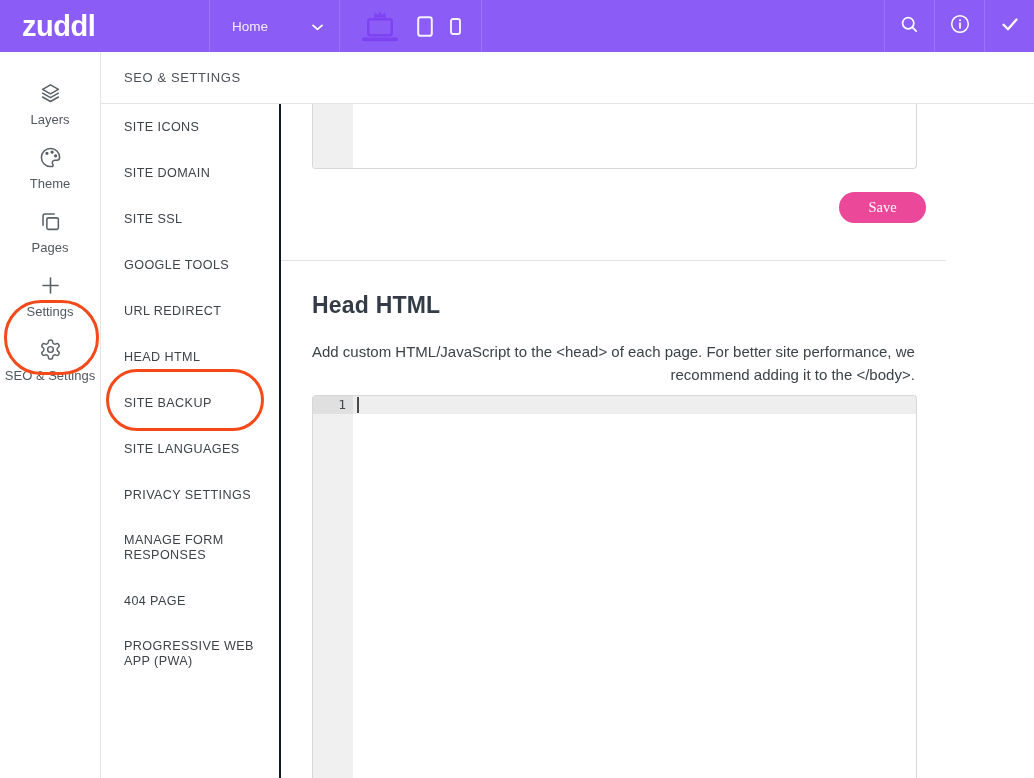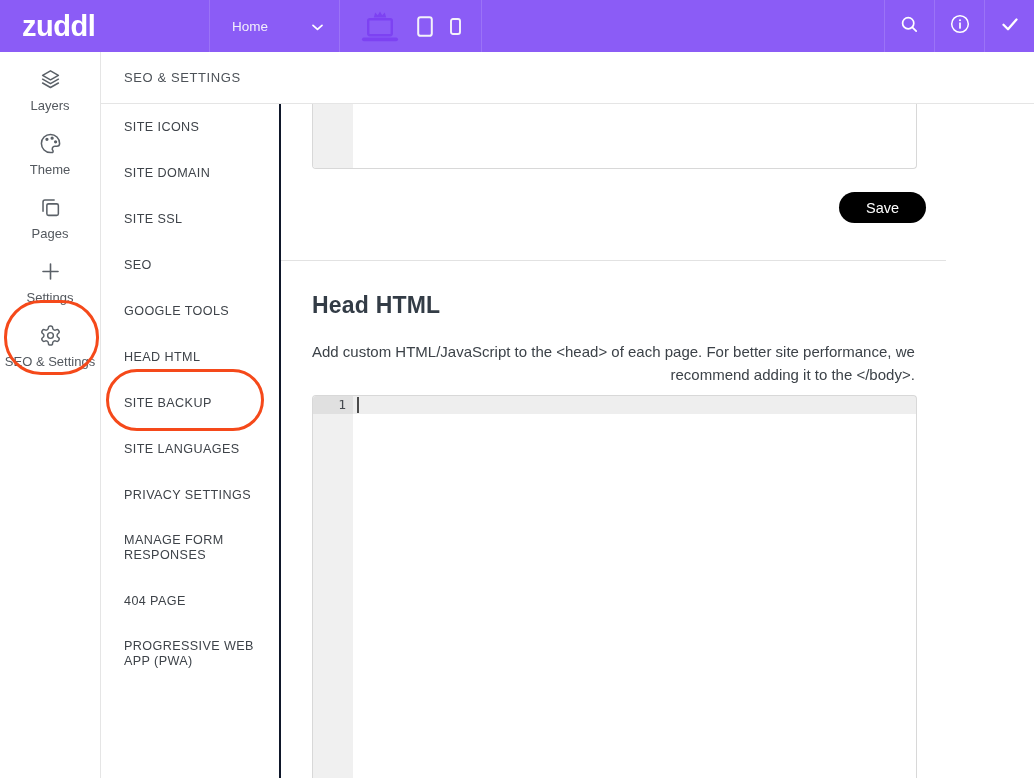--- a/index.html
+++ b/index.html
@@ -35,21 +35,21 @@
     width:50px; justify-content:center;
     border-left:1px solid rgba(255,255,255,.14); cursor:pointer;
   }
   .dev-btn { display:flex; align-items:center; justify-content:center; cursor:pointer; }
 
   
   .app-body { display:flex; height:726px; }
 
   .sidebar {
     width:101px; border-right:1px solid #e5e5e5; background:#fff;
-    padding-top:6px; flex:none;
+    padding-top:20px; flex:none;
   }
   .side-item {
     height:64px; display:flex; flex-direction:column; align-items:center;
     justify-content:center; gap:7px; color:#53585e; font-size:13px; cursor:pointer;
     text-align:center;
   }
   .side-item svg { display:block; }
 
   .content { flex:1; display:flex; flex-direction:column; min-width:0; }
   .content-header {
@@ -71,22 +71,22 @@
 
   .editor-top {
     position:absolute; left:31px; top:0; width:605px; height:65px;
     border:1px solid #d8d8d8; border-top:none; border-radius:0 0 4px 4px;
     background:#fff; overflow:hidden;
   }
   .editor-gutter { position:absolute; left:0; top:0; bottom:0; width:40px; background:#f0f0f0; }
 
   .save-btn {
     position:absolute; left:558px; top:88px; width:87px; height:31px;
-    border:none; border-radius:16px; background:#000000; color:#fff;
-    font-size:14.5px; font-family:Liberation Sans, sans-serif; display:flex; align-items:center;
+    border:none; border-radius:16px; background:#ec4899; color:#fff;
+    font-size:14.5px; font-family:Liberation Serif, serif; display:flex; align-items:center;
     justify-content:center; cursor:pointer;
   }
 
   .section-divider { position:absolute; left:0; top:156px; width:665px; height:1px; background:#e2e2e2; }
 
   .section-title {
     position:absolute; left:31px; top:188px; font-size:23px; font-weight:bold;
     color:#333c46; letter-spacing:.2px;
   }
   .section-desc {
@@ -235,22 +235,22 @@
     <div class="content-header">
       <span>SEO &amp; SETTINGS</span>
     </div>
 
     <div class="content-body">
 
       <div class="settings-nav">
         <div class="nav-item">SITE ICONS</div>
         <div class="nav-item">SITE DOMAIN</div>
         <div class="nav-item">SITE SSL</div>
-        <div class="nav-item">SEO</div>
         <div class="nav-item">GOOGLE TOOLS</div>
+        <div class="nav-item">URL REDIRECT</div>
         <div class="nav-item">HEAD HTML</div>
         <div class="nav-item">SITE BACKUP</div>
         <div class="nav-item">SITE LANGUAGES</div>
         <div class="nav-item">PRIVACY SETTINGS</div>
         <div class="nav-item two-line">MANAGE FORM RESPONSES</div>
         <div class="nav-item">404 PAGE</div>
         <div class="nav-item two-line">PROGRESSIVE WEB APP (PWA)</div>
       </div>
 
       <div class="main">

